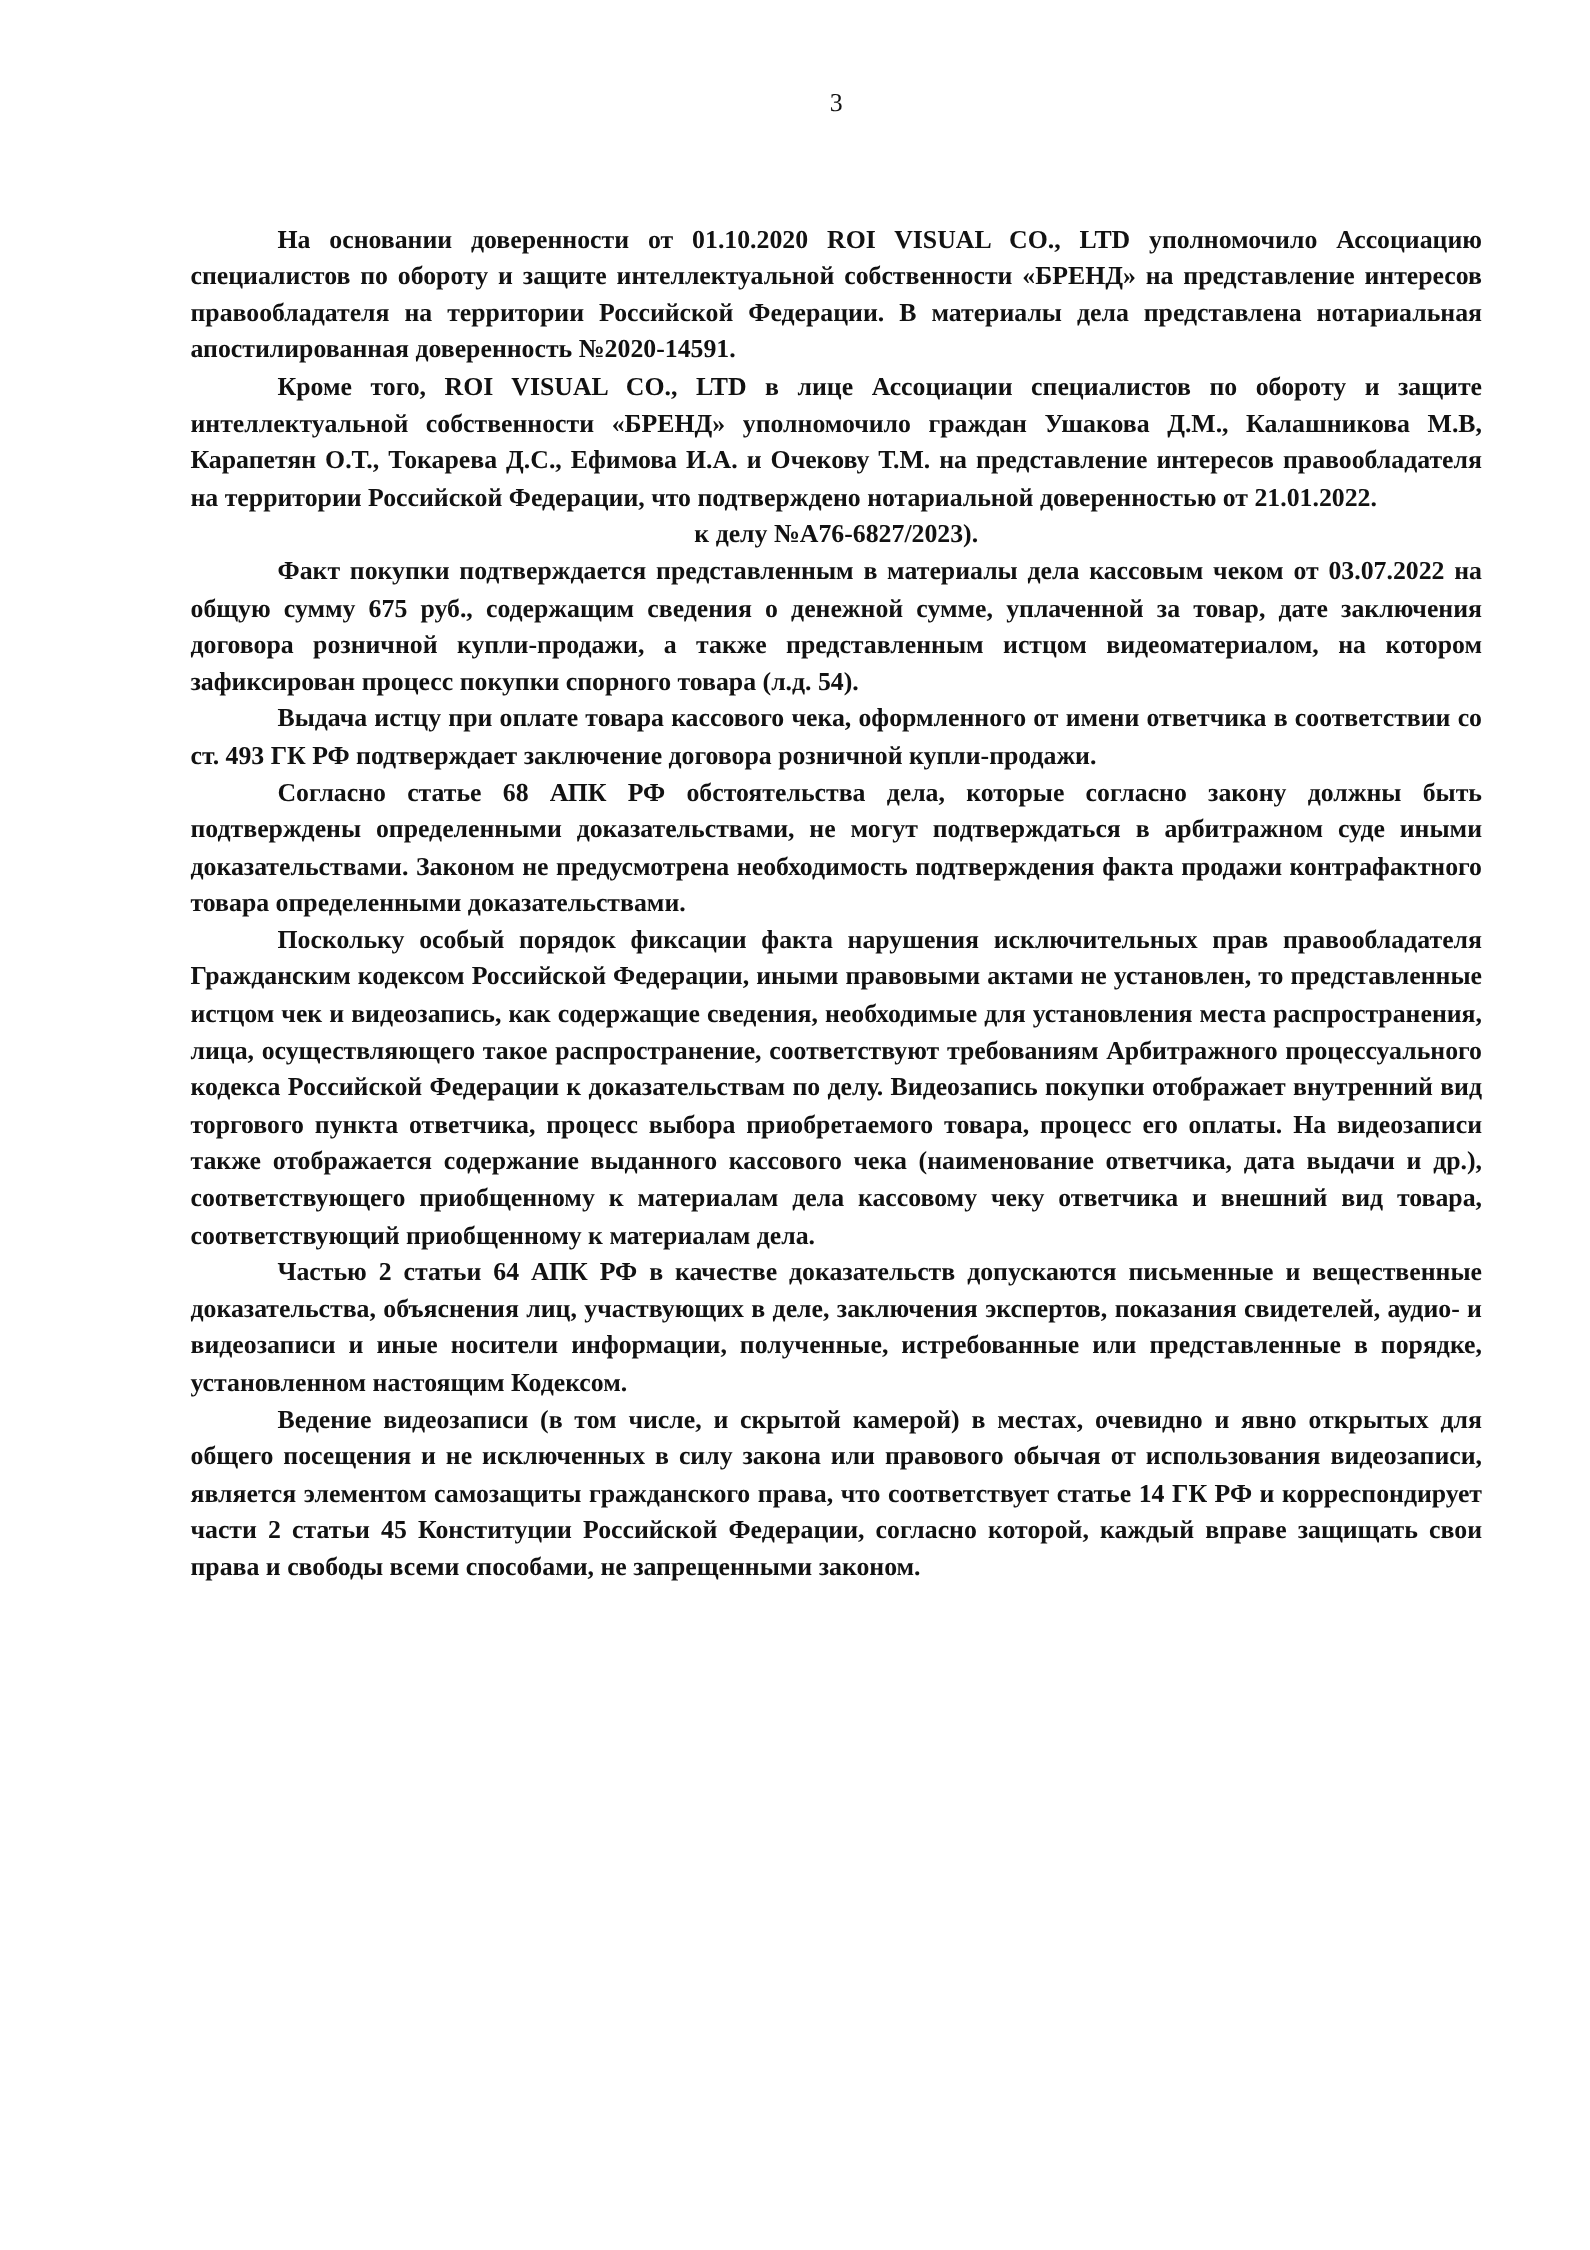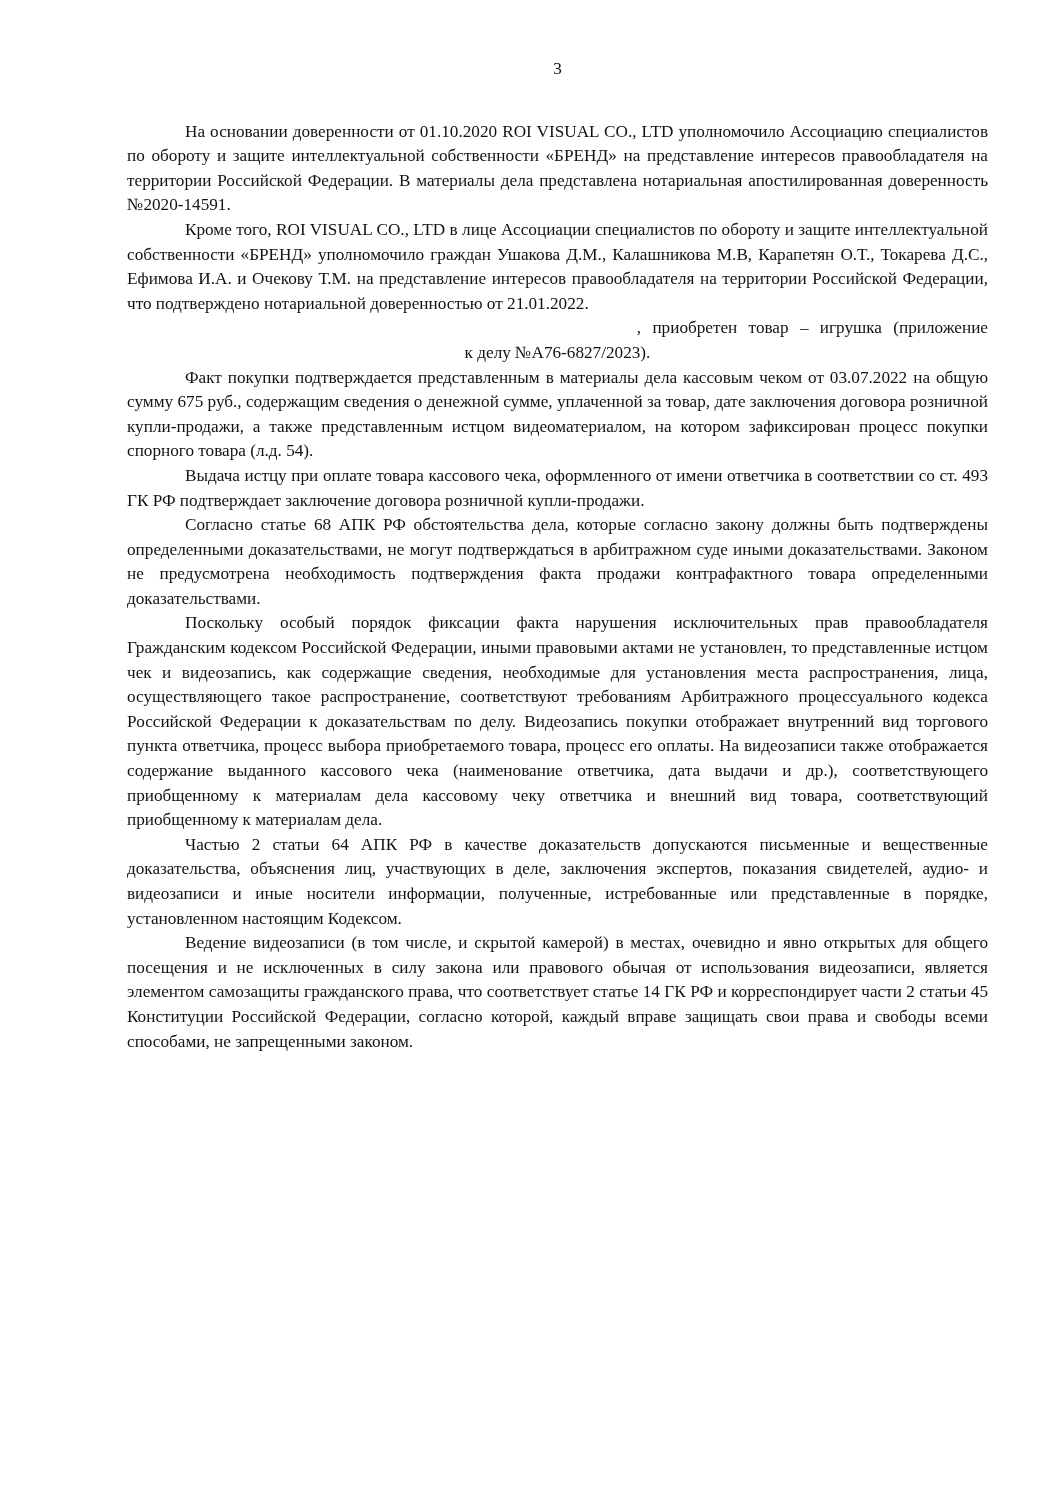--- a/index.html
+++ b/index.html
@@ -17,21 +17,22 @@
     font-size: 17.2px;
     line-height: 24.6px;
     box-sizing: border-box;
     padding: 57px 72px 0 127px;
     overflow: hidden;
   }
   .page-number {
     text-align: center;
   }
   .body-text {
-    margin-top: 38px;
+    margin-top: 66px;
+    font-weight: bold;
   }
   p.para {
     margin: 0;
     text-align: justify;
     text-indent: 58px;
   }
   
   .para-redacted {
     margin: 0;
   }
@@ -63,21 +64,20 @@
 
   <div class="page-number">3</div>
 
   <div class="body-text">
 
     <p class="para">На основании доверенности от 01.10.2020 ROI VISUAL CO., LTD уполномочило Ассоциацию специалистов по обороту и защите интеллектуальной собственности «БРЕНД» на представление интересов правообладателя на территории Российской Федерации. В материалы дела представлена нотариальная апостилированная доверенность №2020-14591.</p>
 
     <p class="para">Кроме того, ROI VISUAL CO., LTD в лице Ассоциации специалистов по обороту и защите интеллектуальной собственности «БРЕНД» уполномочило граждан Ушакова Д.М., Калашникова М.В, Карапетян О.Т., Токарева Д.С., Ефимова И.А. и Очекову Т.М. на представление интересов правообладателя на территории Российской Федерации, что подтверждено нотариальной доверенностью от 21.01.2022.</p>
 
     <div class="para-redacted">
-      <div class="rline right">, приобретен товар – игрушка (приложение</div>
       <div class="rline left">к делу №А76-6827/2023).</div>
     </div>
 
     <p class="para">Факт покупки подтверждается представленным в материалы дела кассовым чеком от 03.07.2022 на общую сумму 675 руб., содержащим сведения о денежной сумме, уплаченной за товар, дате заключения договора розничной купли-продажи, а также представленным истцом видеоматериалом, на котором зафиксирован процесс покупки спорного товара (л.д. 54).</p>
 
     <p class="para">Выдача истцу при оплате товара кассового чека, оформленного от имени ответчика в соответствии со ст. 493 ГК РФ подтверждает заключение договора розничной купли-продажи.</p>
 
     <p class="para">Согласно статье 68 АПК РФ обстоятельства дела, которые согласно закону должны быть подтверждены определенными доказательствами, не могут подтверждаться в арбитражном суде иными доказательствами. Законом не предусмотрена необходимость подтверждения факта продажи контрафактного товара определенными доказательствами.</p>
 
     <p class="para">Поскольку особый порядок фиксации факта нарушения исключительных прав правообладателя Гражданским кодексом Российской Федерации, иными правовыми актами не установлен, то представленные истцом чек и видеозапись, как содержащие сведения, необходимые для установления места распространения, лица, осуществляющего такое распространение, соответствуют требованиям Арбитражного процессуального кодекса Российской Федерации к доказательствам по делу. Видеозапись покупки отображает внутренний вид торгового пункта ответчика, процесс выбора приобретаемого товара, процесс его оплаты. На видеозаписи также отображается содержание выданного кассового чека (наименование ответчика, дата выдачи и др.), соответствующего приобщенному к материалам дела кассовому чеку ответчика и внешний вид товара, соответствующий приобщенному к материалам дела.</p>

